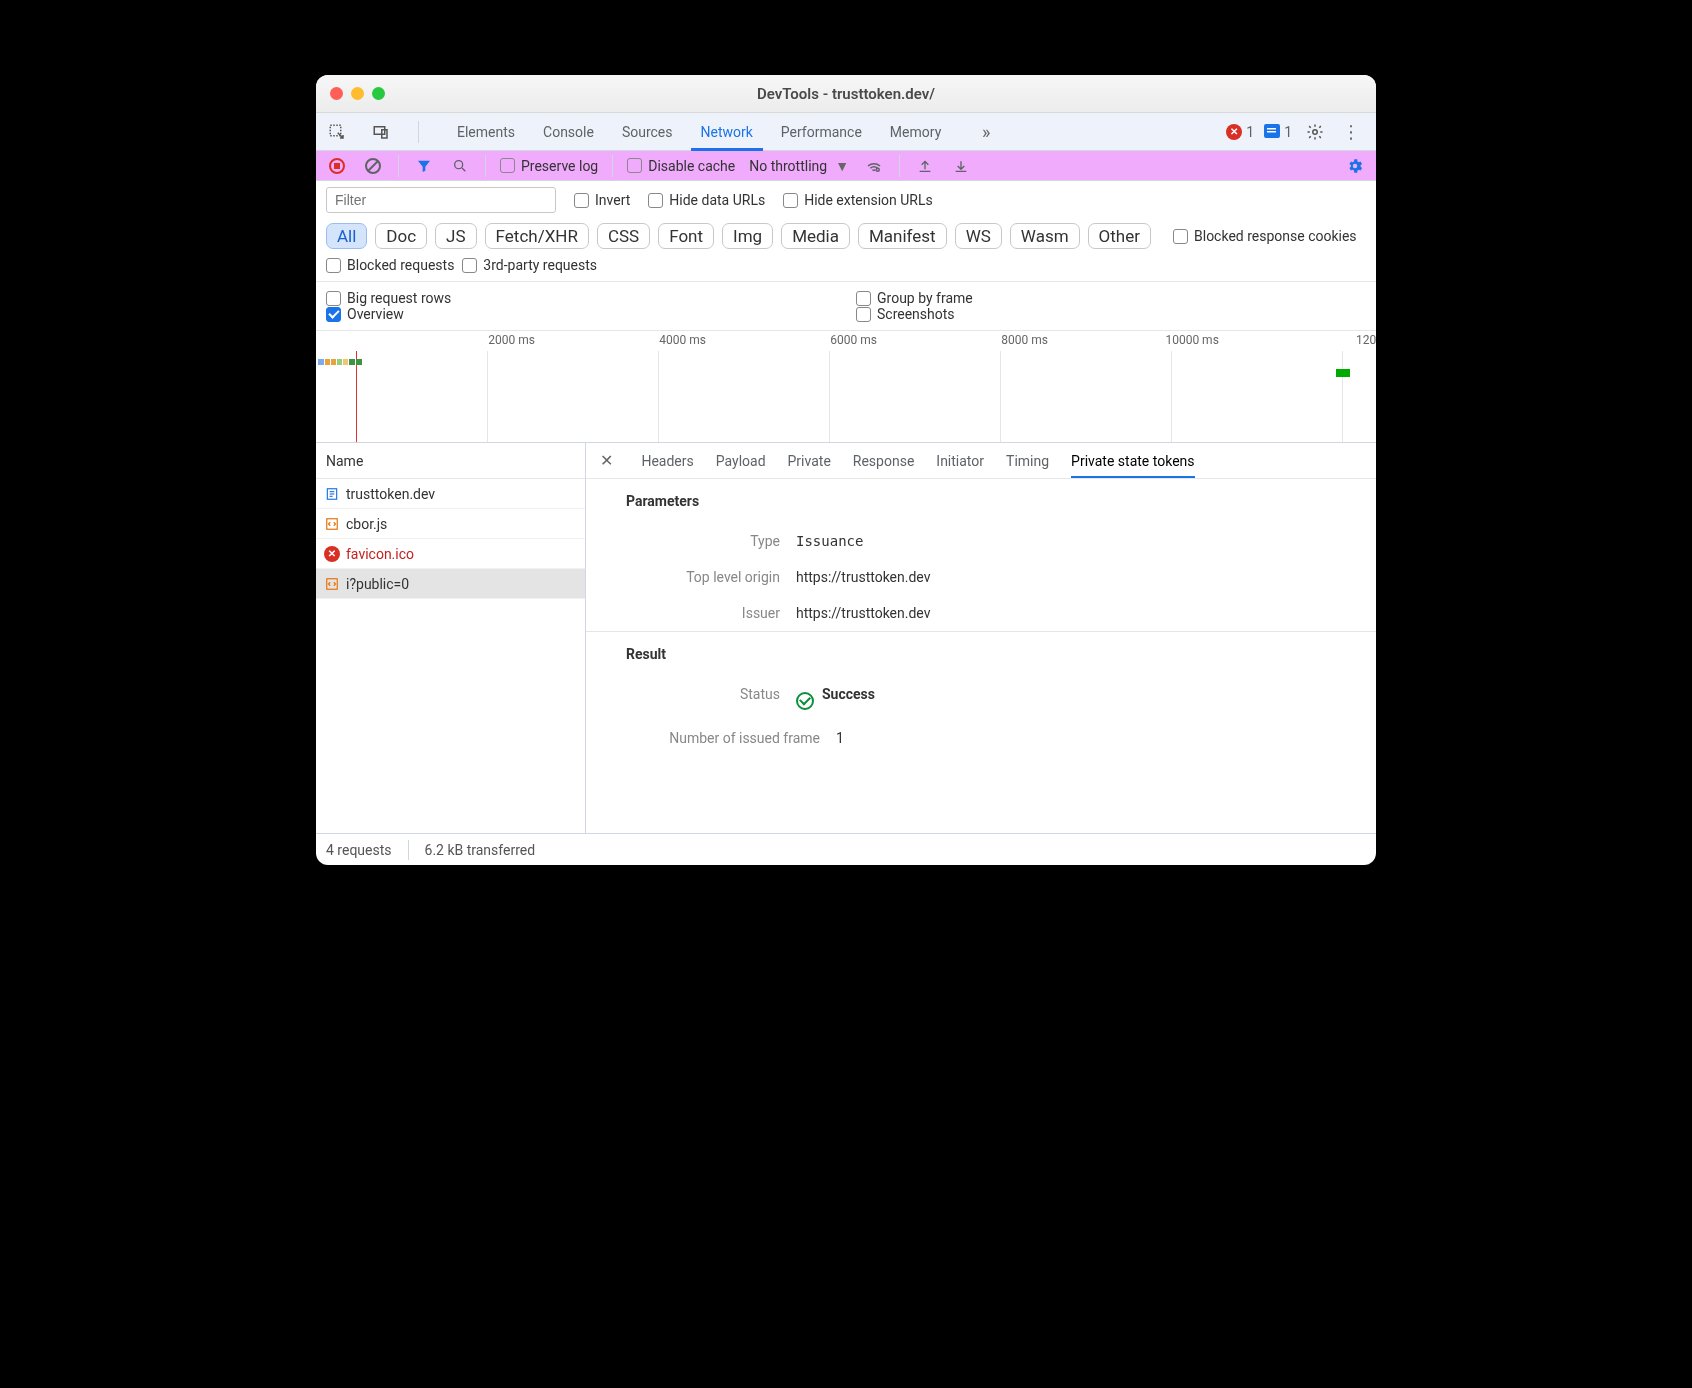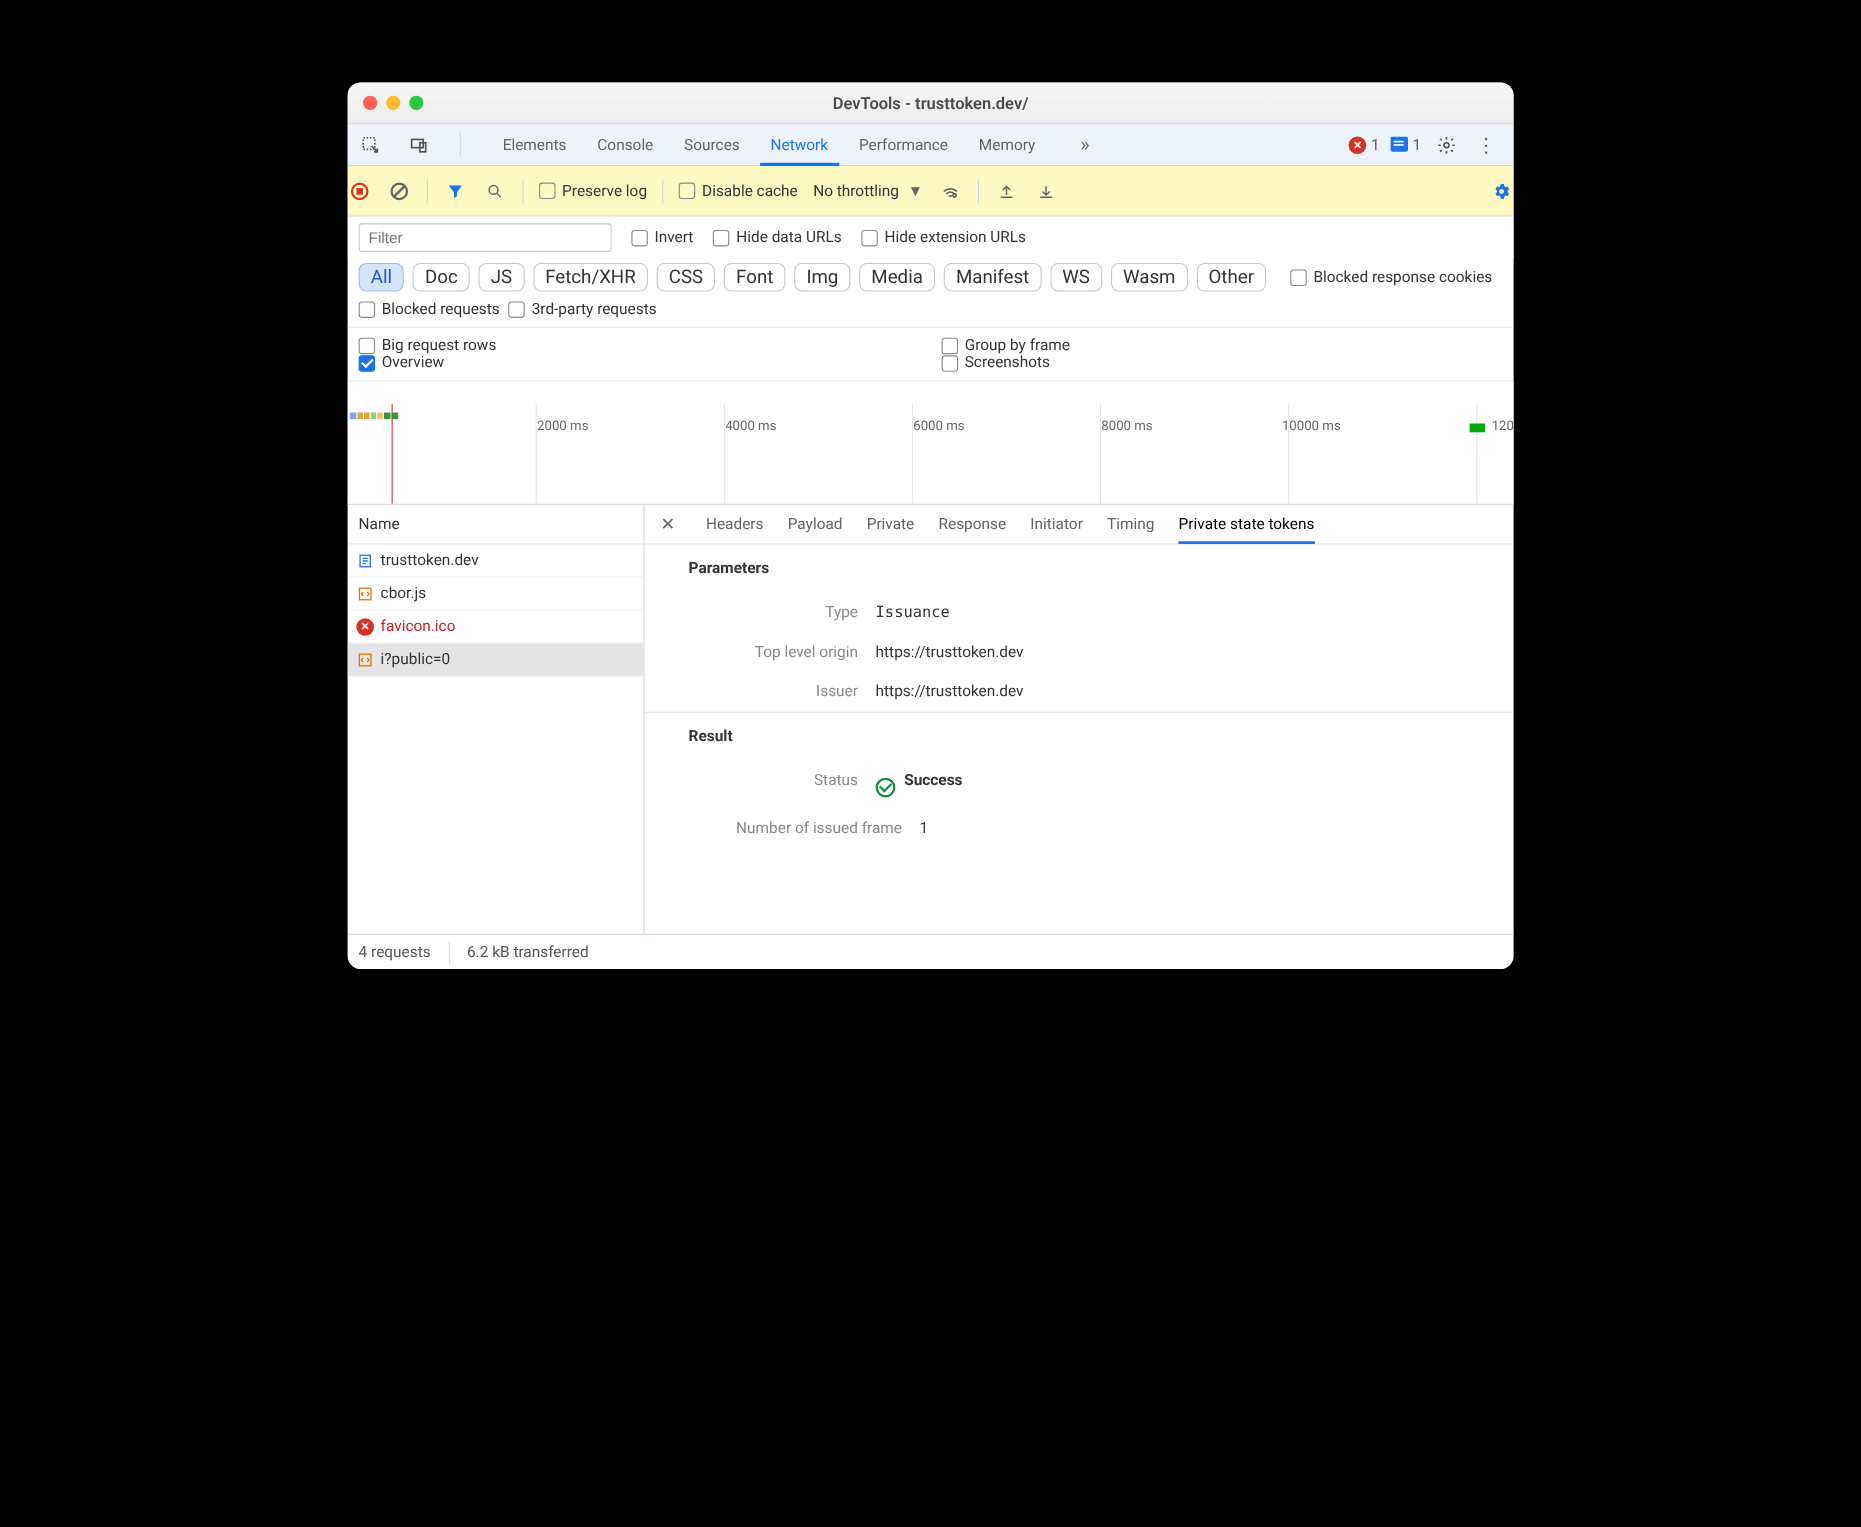--- a/index.html
+++ b/index.html
@@ -14,34 +14,34 @@
 .title { position: absolute; left: 0; right: 0; text-align: center; font-weight: 600; color: #4a4a4a; font-size: 15px; pointer-events: none; }
 .tabbar { height: 38px; background: #eef3fb; border-bottom: 1px solid #d0d7e2; display: flex; align-items: center; padding: 0 8px; gap: 18px; }
 .tabbar .iconbtn { width: 26px; height: 26px; display: flex; align-items: center; justify-content: center; color: #555; border-radius: 4px; }
 .tab { padding: 0 14px; height: 100%; display: flex; align-items: center; color: #5f6368; cursor: pointer; position: relative; }
 .tab.active { color: #1a73e8; }
 .tab.active::after { content: ""; position: absolute; bottom: -1px; left: 4px; right: 4px; height: 3px; background: #1a73e8; }
 .spacer { flex: 1; }
 .status-icons { display: flex; align-items: center; gap: 10px; padding-right: 4px; }
 .badge-count { display: flex; align-items: center; gap: 4px; font-size: 14px; color: #5f6368; }
 .circ { width: 16px; height: 16px; border-radius: 50%; display: inline-flex; align-items: center; justify-content: center; font-size: 10px; color: #fff; font-weight: bold; }
-.toolbar2 { height: 46px; border-bottom: 1px solid #d0d7e2; display: flex; align-items: center; padding: 0 0; gap: 14px; background: #fef9c3; }
+.toolbar2 { height: 30px; border-bottom: 1px solid #d0d7e2; display: flex; align-items: center; padding: 0 10px; gap: 14px; background: #f0abfc; }
 .toolbar2 .sep { width: 1px; height: 22px; background: #d0d7e2; }
 .iconplain { width: 22px; height: 22px; display: flex; align-items: center; justify-content: center; color: #5f6368; }
 .filterrow { display: flex; align-items: center; gap: 18px; padding: 6px 10px; background: #fff; flex-wrap: wrap; }
 .filter-input { width: 230px; height: 26px; border: 1px solid #c8c8c8; border-radius: 3px; padding: 0 8px; font-size: 14px; color: #888; }
 .chk { display: flex; align-items: center; gap: 6px; color: #333; }
 .chk input { width: 15px; height: 15px; }
 .chiprow { display: flex; align-items: center; gap: 8px; padding: 4px 10px 8px; flex-wrap: wrap; }
 .chip { border: 1px solid #c8c8c8; border-radius: 7px; padding: 2px 10px; font-size: 17px; cursor: pointer; background: #fff; }
 .chip.active { background: #d4e4fb; border-color: #9bbdf2; color: #1a5fcc; }
 .optionsrow { display: flex; border-top: 1px solid #e6e6e6; border-bottom: 1px solid #e6e6e6; }
 .optionscol { flex: 1; padding: 8px 10px; display: flex; flex-direction: column; }
 .timeline { height: 112px; border-bottom: 1px solid #d0d7e2; background: #fff; position: relative; overflow: hidden; }
-.tl-ruler { height: 20px; position: relative; margin-top: 31px; }
+.tl-ruler { height: 20px; position: relative; }
 .tl-tick { position: absolute; top: 2px; font-size: 12px; color: #666; }
 .tl-grid { position: absolute; top: 20px; bottom: 0; left: 0; right: 0; }
 .tl-grid .vline { position: absolute; top: 0; bottom: 0; width: 1px; background: #e6e6e6; }
 .tl-marker { position: absolute; top: 20px; bottom: 0; width: 1px; background: #d33; left: 40px; }
 .tl-data { position: absolute; top: 28px; left: 2px; height: 6px; display: flex; }
 .tl-data span { display: inline-block; height: 6px; margin-right: 1px; }
 .tl-end { position: absolute; top: 38px; right: 26px; width: 14px; height: 8px; background: #0a0; }
 .content { display: flex; height: 390px; }
 .reqlist { width: 270px; border-right: 1px solid #d0d7e2; display: flex; flex-direction: column; }
 .reqlist-header { height: 36px; border-bottom: 1px solid #e6e6e6; display: flex; align-items: center; padding: 0 10px; color: #333; }

